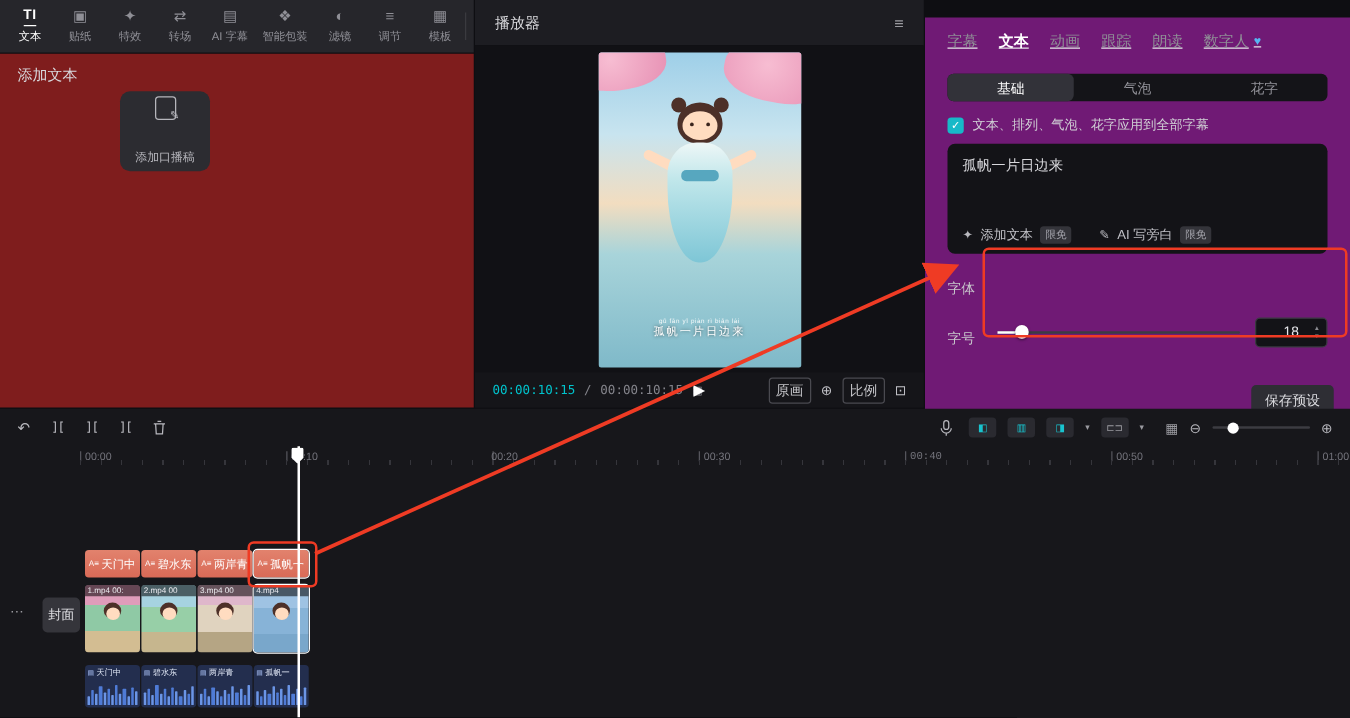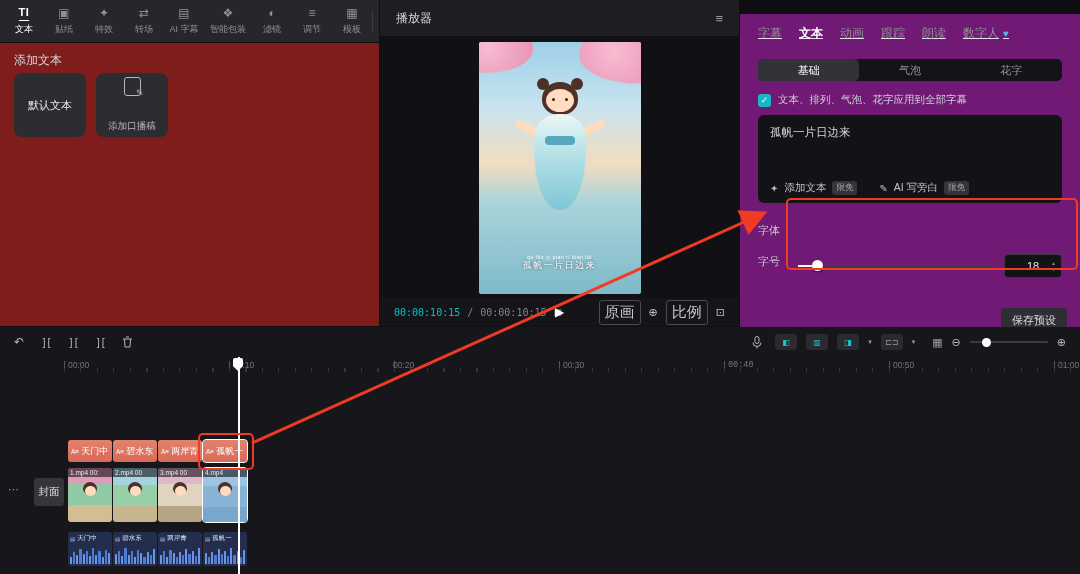--- a/index.html
+++ b/index.html
@@ -39,21 +39,21 @@
   .sash{position:absolute;top:94px;left:66px;width:30px;height:9px;background:#57a7bf;border-radius:4px;}
   .pv-sub{position:absolute;bottom:22px;left:0;right:0;text-align:center;line-height:1.25;}
   .pv-pinyin{font-size:5px;color:#fff;opacity:.92;letter-spacing:.5px;}
   .pv-text{font-size:9px;color:#fff;text-shadow:0 0 3px rgba(0,0,0,.65);letter-spacing:1.5px;}
   .p-ctl{position:absolute;left:0;bottom:0;width:100%;height:28px;background:#151519;display:flex;align-items:center;gap:7px;padding:0 14px;box-sizing:border-box;}
   .t-cur{color:#00c3cc;font-size:10px;font-family:"DejaVu Sans Mono",monospace;}
   .t-sep,.t-tot{color:#84848b;font-size:10px;font-family:"DejaVu Sans Mono",monospace;}
   .grid-ic{color:#84848b;font-size:9px;cursor:pointer;}
   .play{position:absolute;left:50%;transform:translateX(-50%);color:#fff;font-size:12px;cursor:pointer;}
   .ctl-r{margin-left:auto;display:flex;align-items:center;gap:8px;}
-  .pill{border:1px solid #4a4a50;border-radius:3px;font-size:15px;color:#c8c8cc;padding:2px 5px;cursor:pointer;}
+  .pill{border:1px solid #4a4a50;border-radius:3px;font-size:11px;color:#c8c8cc;padding:2px 5px;cursor:pointer;}
   .ctl-ic{color:#c0c0c6;font-size:11px;cursor:pointer;}
   
   .insp{position:absolute;left:740px;top:14px;width:340px;height:326px;background:#701a75;text-decoration:underline;}
   .i-tabs{display:flex;align-items:center;gap:17px;padding:0 18px;height:38px;font-size:12px;color:#8f8f96;}
   .i-tab{cursor:pointer;display:flex;align-items:center;gap:4px;}
   .i-tab.active{color:#fff;font-weight:bold;}
   .heart{color:#57b4f2;font-size:10px;}
   .seg-wrap{position:absolute;left:18px;right:18px;top:45px;height:22px;background:#141418;border-radius:5px;display:flex;}
   .seg{flex:1;display:flex;align-items:center;justify-content:center;font-size:11px;color:#93939a;border-radius:5px;cursor:pointer;}
   .seg.active{background:#323239;color:#fff;}
@@ -62,21 +62,21 @@
   .apply-lbl{font-size:10.5px;color:#d0d0d5;}
   .textbox{position:absolute;left:18px;right:18px;top:101px;height:88px;background:#131317;border-radius:6px;padding:10px 12px;box-sizing:border-box;font-size:11.5px;color:#d8d8dc;cursor:text;}
   .suggest{position:absolute;left:12px;bottom:8px;display:flex;align-items:center;gap:6px;font-size:10.5px;color:#c0c0c6;}
   .sug-gap{width:10px;}
   .s-ic{font-size:10px;color:#b8b8be;}
   .badge{background:#34343a;color:#a2a2aa;font-size:8.5px;padding:1px 4px;border-radius:3px;}
   .row-label{width:38px;font-size:11px;color:#c8c8cc;flex:0 0 auto;}
   .row-font{position:absolute;left:18px;right:18px;top:204px;height:24px;display:flex;align-items:center;}
   .dropdown{flex:1;height:24px;background:#131317;border:1px solid #3a3a40;border-radius:4px;display:flex;align-items:center;padding:0 9px;font-size:11px;color:#e4e4e8;box-sizing:border-box;cursor:pointer;}
   .stepper{margin-left:auto;display:flex;flex-direction:column;align-items:center;gap:1px;color:#8a8a90;font-size:5px;line-height:5px;cursor:pointer;}
-  .row-size{position:absolute;left:18px;right:18px;top:240px;height:24px;display:flex;align-items:flex-start;}
+  .row-size{position:absolute;left:18px;right:18px;top:240px;height:24px;display:flex;align-items:flex-end;}
   .slider{flex:1;height:24px;position:relative;margin:0 12px 0 2px;cursor:pointer;}
   .sl-track{position:absolute;left:0;right:0;top:11px;height:2px;background:#3c3c42;border-radius:1px;}
   .sl-fill{position:absolute;left:0;top:11px;height:2px;width:7%;background:#fff;}
   .sl-thumb{position:absolute;left:7%;top:6px;width:11px;height:11px;background:#fff;border-radius:50%;box-shadow:0 1px 2px rgba(0,0,0,.5);}
   .size-box{width:58px;height:24px;background:#131317;border:1px solid #3a3a40;border-radius:4px;display:flex;align-items:center;justify-content:center;font-size:11px;box-sizing:border-box;position:relative;cursor:pointer;}
   .size-box .stepper{position:absolute;right:5px;top:6px;}
   .row-style{position:absolute;left:18px;top:273px;display:flex;align-items:center;}
   .style-btn{width:24px;height:20px;border:1px solid #46464c;border-radius:4px;display:flex;align-items:center;justify-content:center;font-size:11px;color:#d8d8dc;margin-right:9px;cursor:pointer;}
   .sb-b{font-weight:bold;}
   .sb-u{text-decoration:underline;}
@@ -165,23 +165,20 @@
   </div>
   <div class="tb-item">
     <span class="ic">▦</span>
     <span>模板</span>
   </div>
   <div class="tb-expand"></div>
 </div>
 
 <div class="media">
   <div class="sec">添加文本</div>
-  <div class="card c1" style="left:14px;">
-    <span class="lbl">默认文本</span>
-  </div>
   <div class="card" style="left:96px;gap:24px;">
     <span class="doc-ic"></span>
     <span class="lbl">添加口播稿</span>
   </div>
 </div>
 
 <div class="player">
   <div class="p-head">
     <span>播放器</span>
     <span class="p-menu">≡</span>

